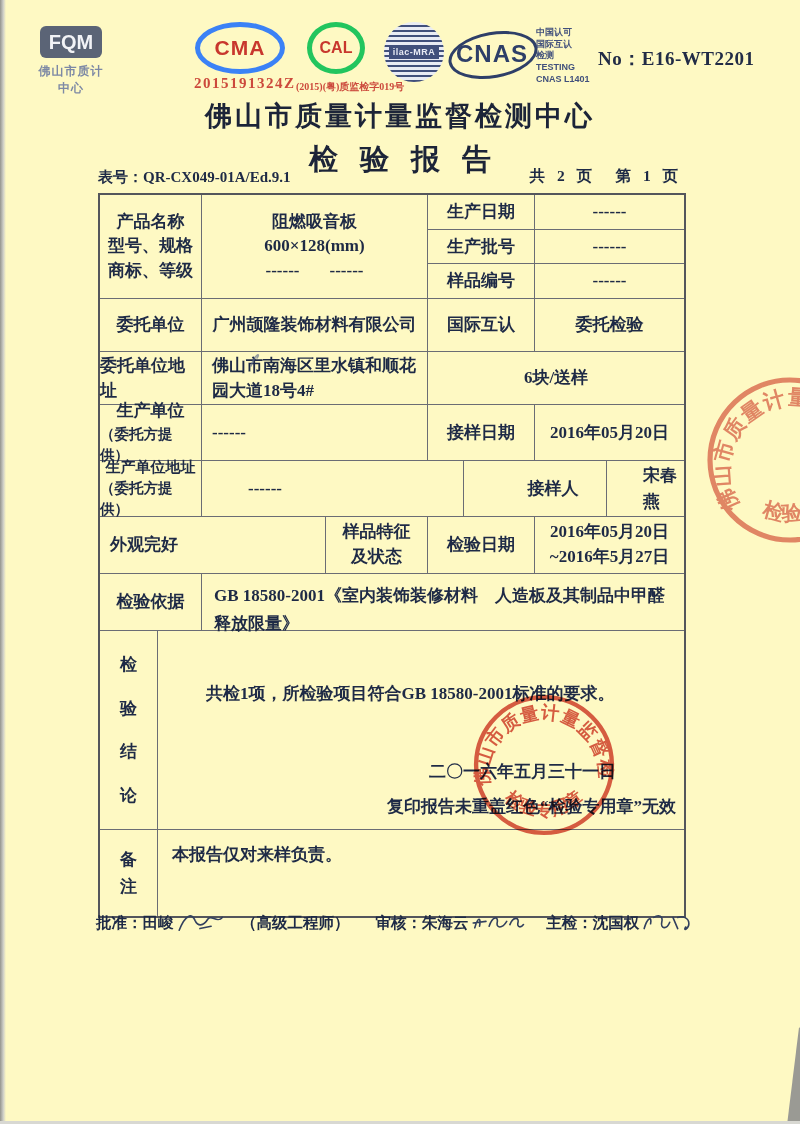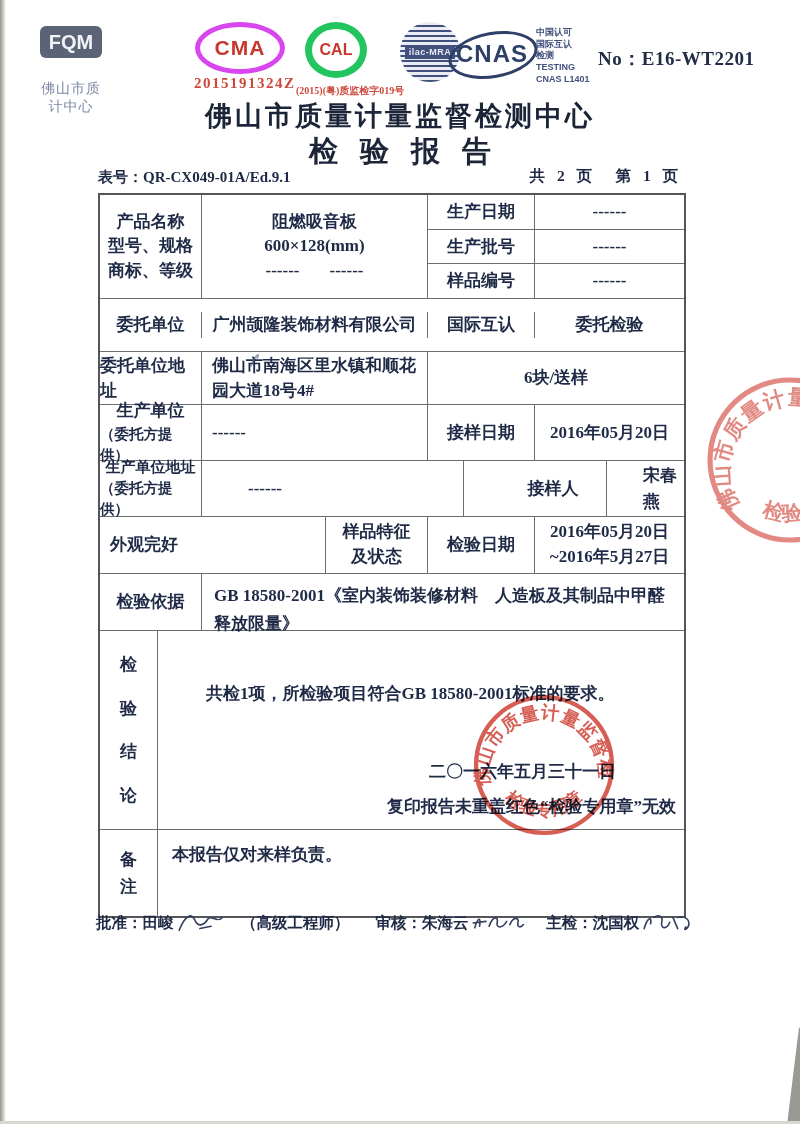--- a/index.html
+++ b/index.html
@@ -1,85 +1,85 @@
 <!DOCTYPE html>
 <html><head>
 <meta charset="utf-8">
 <style>
   html,body{margin:0;padding:0;background:#e8e8e4;}
   .page{
     position:relative;width:800px;height:1124px;margin:0 auto;
-    background:#ffffff;overflow:hidden;
+    background:#fef9c3;overflow:hidden;
     font-family:"Liberation Serif","DejaVu Serif",serif;
     color:#1e2a46;
   }
   
   .scan-left{position:absolute;left:0;top:0;width:6px;height:100%;
     background:linear-gradient(to right,#94948e,#cfcfc8 55%,rgba(255,255,255,0));}
   .scan-corner-br{position:absolute;right:-7px;bottom:-34px;width:16px;height:130px;
     background:#9a9a94;transform:rotate(7deg);}
   .scan-bottom{position:absolute;left:0;bottom:0;width:100%;height:3px;background:#d8d8d2;}
 
   
   .hdr-el{position:absolute;}
   .fqm-box{left:36px;top:26px;width:70px;text-align:center;}
   .fqm-badge{width:62px;height:32px;margin:0 auto;background:#5b6476;border-radius:6px;
     display:flex;align-items:center;justify-content:center;
     color:#f2f3f6;font-family:"Liberation Sans",sans-serif;font-weight:bold;font-size:20px;}
-  .fqm-caption{margin-top:22px;font-size:14px;color:#7d89a5;letter-spacing:1px;font-weight:normal;}
+  .fqm-caption{margin-top:5px;font-size:12px;color:#7d89a5;letter-spacing:1px;font-weight:bold;}
 
   .cma-box{left:194px;top:22px;text-align:center;width:92px;}
-  .cma-oval{width:80px;height:42px;margin:0 auto;border:5px solid #d946ef;border-radius:50%;
+  .cma-oval{width:80px;height:42px;margin:0 auto;border:5px solid #3b82f6;border-radius:50%;
     display:flex;align-items:center;justify-content:center;
     color:#c8372d;font-weight:bold;font-size:21px;font-family:"Liberation Sans",sans-serif;letter-spacing:1px;}
   .cma-num{margin-top:1px;font-size:15px;color:#cc4a3c;letter-spacing:1.5px;font-weight:bold;}
 
   .cal-box{left:296px;top:22px;text-align:center;width:80px;}
-  .cal-ring{width:48px;height:42px;margin:0 auto;border:7px solid #22c55e;border-radius:50%;
+  .cal-ring{width:48px;height:42px;margin:0 auto;border:5px solid #22c55e;border-radius:50%;
     display:flex;align-items:center;justify-content:center;
     color:#c8372d;font-weight:bold;font-size:16px;font-family:"Liberation Sans",sans-serif;}
   .cal-num{margin-top:6px;font-size:10px;color:#cc4a3c;white-space:nowrap;font-weight:bold;}
 
-  .ilac-box{left:400px;top:22px;width:60px;height:60px;border-radius:50%;overflow:hidden;
+  .ilac-box{left:384px;top:22px;width:60px;height:60px;border-radius:50%;overflow:hidden;
     background:repeating-linear-gradient(0deg,#41507c 0 2px,#e9ecf4 2px 5px);
     display:flex;align-items:center;justify-content:center;}
   .ilac-band{background:#41507c;color:#e7eaf3;font-family:"Liberation Sans",sans-serif;
     font-size:9px;font-weight:bold;padding:2px 4px;letter-spacing:.5px;}
 
   .cnas-box{left:452px;top:32px;width:80px;height:44px;}
   .cnas-ellipse{position:absolute;left:-4px;top:0px;width:84px;height:40px;border:3px solid #2e3f68;
     border-radius:50%;transform:rotate(-10deg);}
   .cnas-word{position:absolute;left:4px;top:8px;color:#2e3f68;font-weight:bold;font-size:24px;
     font-family:"Liberation Sans",sans-serif;letter-spacing:1px;}
   .cnas-lines{left:536px;top:27px;width:70px;color:#41507c;font-weight:bold;
     font-size:9px;line-height:1.3;font-family:"Liberation Sans",sans-serif;}
   .report-no{left:598px;top:46px;font-size:19px;font-weight:bold;color:#222c46;letter-spacing:.5px;white-space:nowrap;}
 
   
   .title-org{position:absolute;left:0;top:98px;width:100%;text-align:center;
     font-size:27px;font-weight:bold;letter-spacing:3px;color:#1c2438;}
-  .title-doc{position:absolute;left:0;top:132px;width:100%;text-align:center;
+  .title-doc{position:absolute;left:0;top:140px;width:100%;text-align:center;
     font-size:29px;font-weight:bold;letter-spacing:22px;text-indent:22px;color:#1c2438;}
 
   
   .meta-form{position:absolute;left:98px;top:168px;font-size:15px;font-weight:bold;}
   .meta-pages{position:absolute;left:398px;top:166px;width:284px;text-align:right;
     font-size:15.5px;font-weight:bold;letter-spacing:4px;}
 
   
   .tbl{position:absolute;left:98px;top:193px;width:584px;border:2px solid #54565c;
     font-size:17px;font-weight:bold;}
   .row{display:flex;border-bottom:1px solid #6b6d74;}
   .row:last-child{border-bottom:none;}
   .cell{border-right:1px solid #6b6d74;box-sizing:border-box;display:flex;
     flex-direction:column;align-items:center;justify-content:center;line-height:1.5;}
   .cell.last{border-right:none;}
   .c1{width:102px;}.c2{width:226px;}.c3{width:107px;}.c4{width:149px;flex:1;}
   .cn{width:58px;}  
-  .h1{height:103px;}.h2{height:52px;align-items:center;}.h3{height:52px;}.h4{height:55px;}
+  .h1{height:103px;}.h2{height:52px;}.h3{height:52px;}.h4{height:55px;}
   .h5{height:55px;gap:36px;}.h6{height:56px;}.h7{height:56px;}.h8{height:198px;}.h9{height:86px;}
   .left-al{align-items:flex-start;padding-left:10px;}
   .sub-col{display:flex;flex-direction:column;flex:1;}
   .subrow{flex:1;display:flex;border-bottom:1px solid #6b6d74;}
   .subrow:last-child{border-bottom:none;}
   .subrow .c3{display:flex;align-items:center;justify-content:center;}
   .dash-pair{display:flex;gap:30px;}
   .small-lh{line-height:1.45;}
   .basis-val{align-items:flex-start;justify-content:center;padding:4px 12px 4px 12px;
     line-height:1.65;display:block;box-sizing:border-box;padding-top:8px;}

